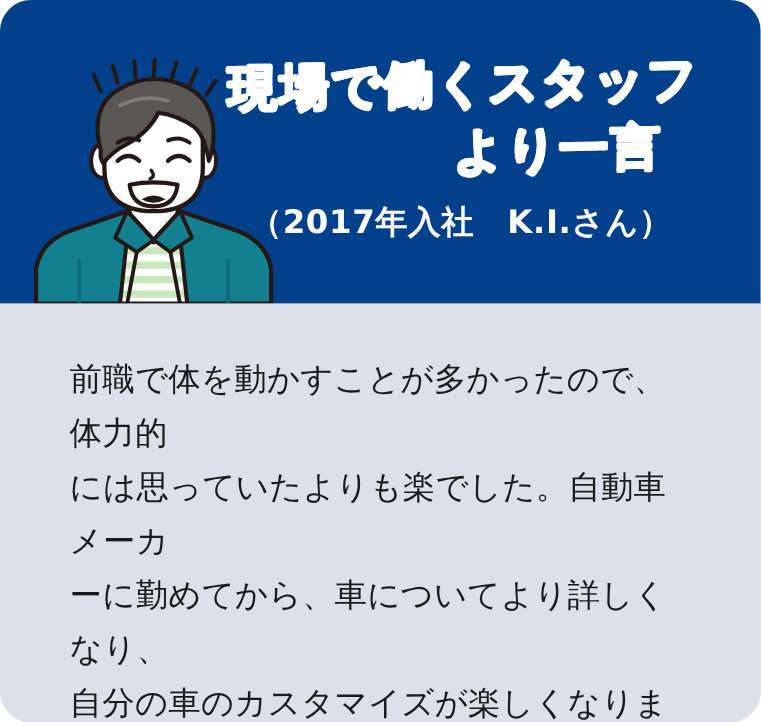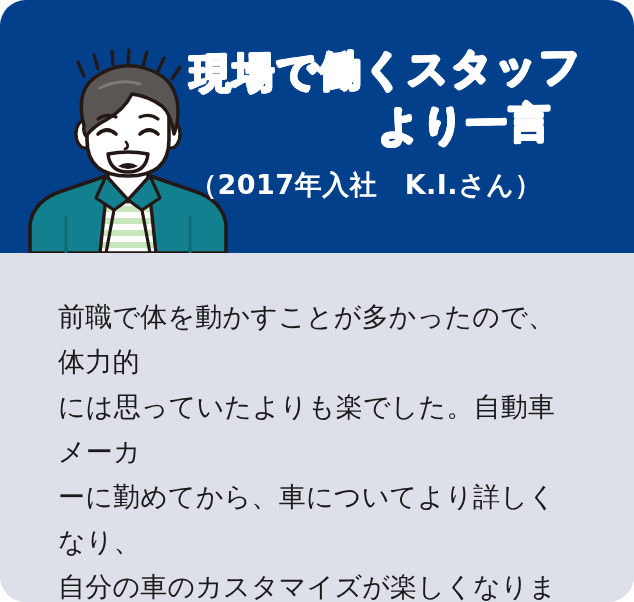--- a/index.html
+++ b/index.html
@@ -65,20 +65,21 @@
     transform: skewY(-1.2deg);
   }
   .title-line-1 { padding-right: 8px; }
   .title-line-2 { padding-right: 10px; }
 
   .subtitle {
     position: absolute;
     left: 190px;
     top: 167px;
     width: 370px;
+    text-align: right;
     color: #ffffff;
     font-size: 27px;
     font-weight: 700;
     letter-spacing: 0.5px;
     white-space: pre;
     font-family: "DejaVu Sans", "Liberation Sans", sans-serif;
   }
 
   
   .body-area {

